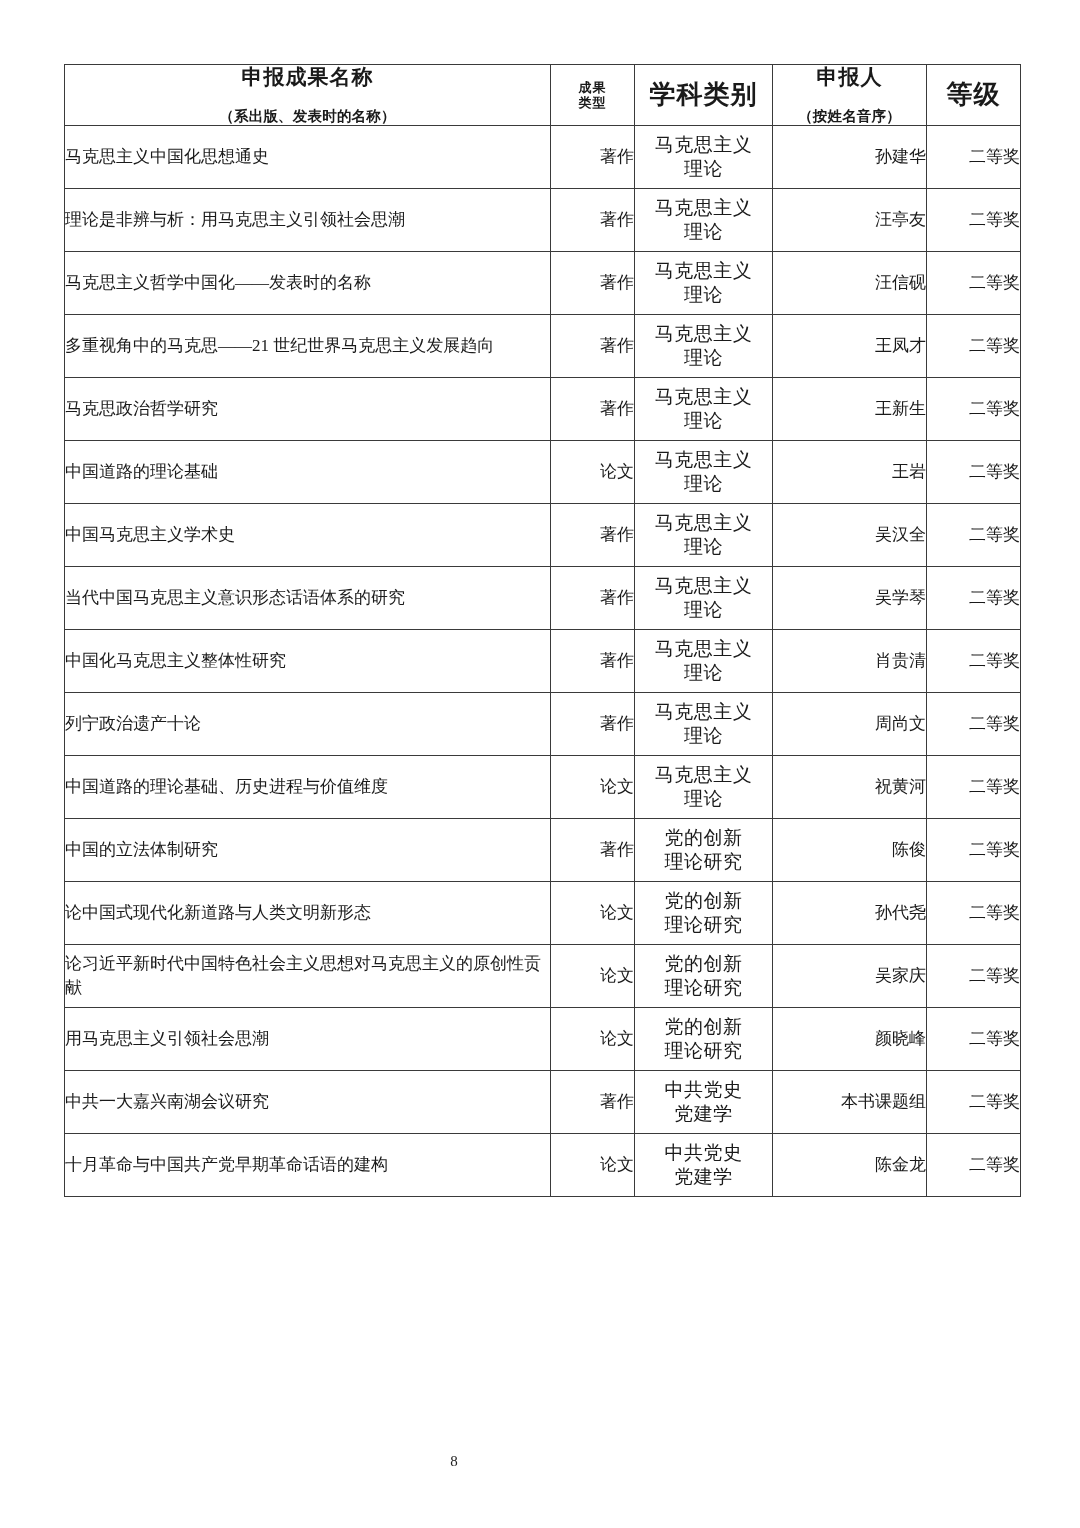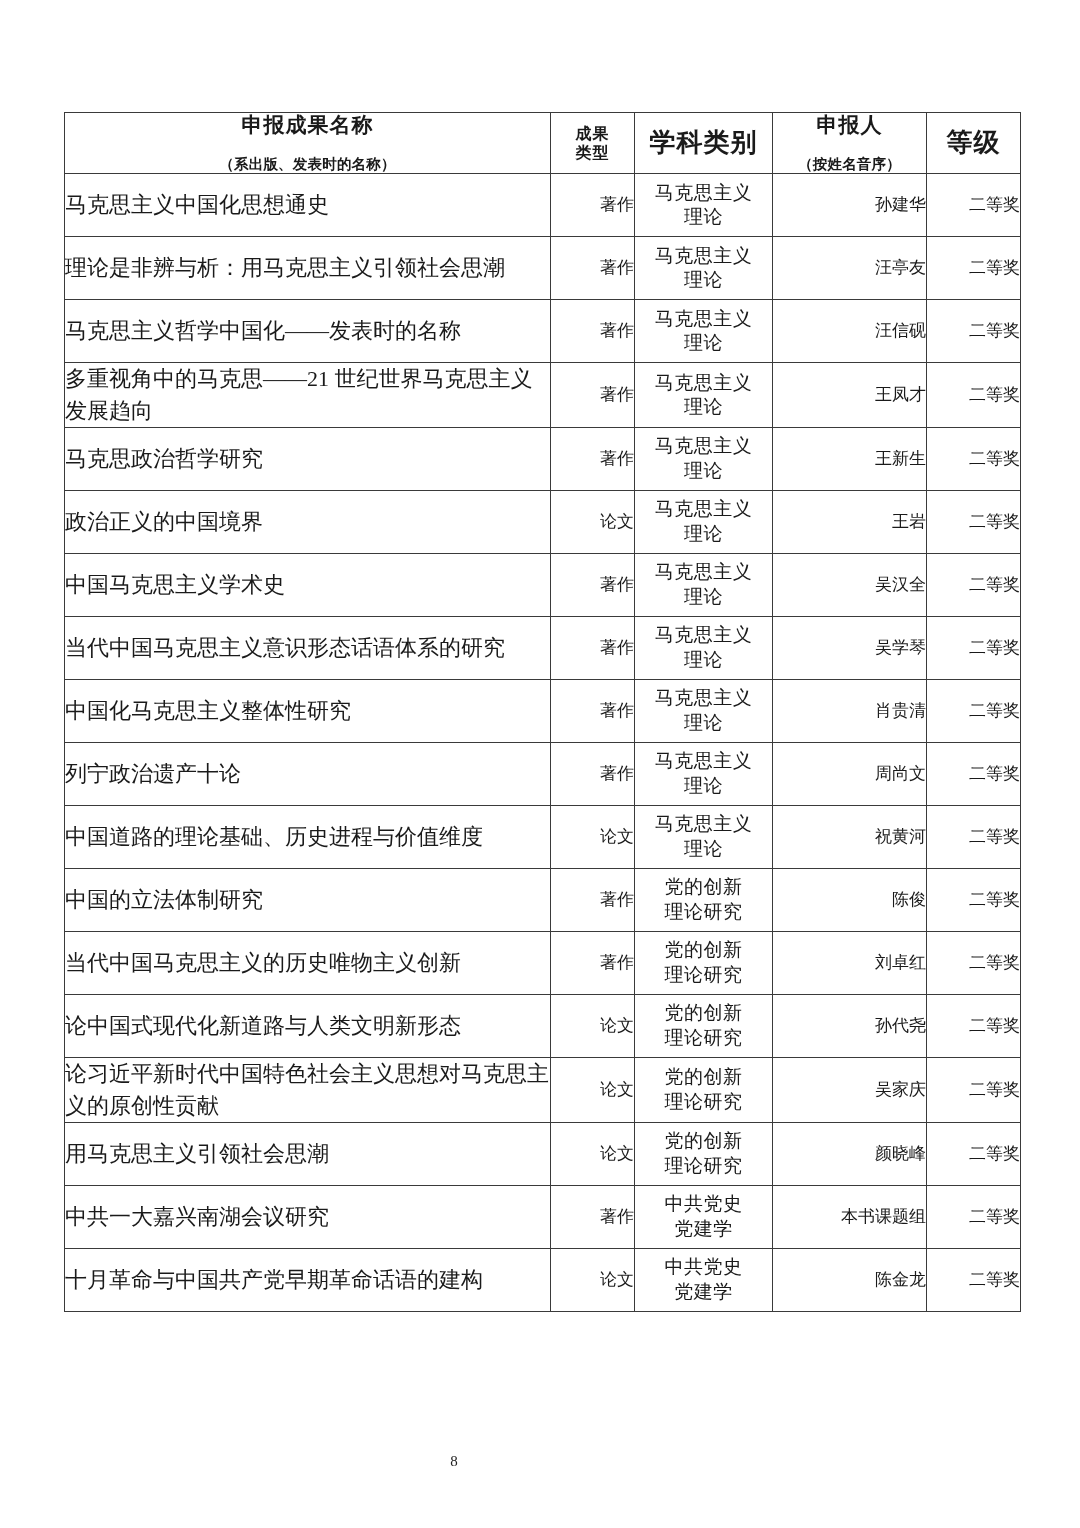--- a/index.html
+++ b/index.html
@@ -12,21 +12,21 @@
     height: 1528px;
     font-family: "Liberation Serif", "DejaVu Serif", serif;
     color: #1a1a1a;
     position: relative;
     overflow: hidden;
   }
   .page {
     box-sizing: border-box;
     width: 908px;
     height: 1528px;
-    padding: 112px 60px 0 64px;
+    padding: 64px 60px 0 64px;
     position: relative;
   }
   table.award-table {
     border-collapse: collapse;
     width: 956px;
     table-layout: fixed;
   }
   table.award-table td,
   table.award-table th {
     border: 1px solid #3a3a3a;
@@ -51,34 +51,34 @@
     font-size: 21px;
     letter-spacing: 1px;
   }
   .hd-sub {
     font-size: 14.5px;
     letter-spacing: 0.2px;
     margin-top: 17px;
     font-weight: bold;
   }
   .hd-type {
-    font-size: 16px;
+    font-size: 13px;
     line-height: 1.2;
     letter-spacing: 1px;
     text-align: center;
   }
   .hd-one {
     font-size: 26px;
     letter-spacing: 1px;
   }
   tbody td {
     height: 62px;
   }
   .cell-name {
-    font-size: 22px;
+    font-size: 17px;
     padding: 6px 10px 6px 14px;
     line-height: 1.45;
     text-align: left;
   }
   .cell-center {
     font-size: 17px;
     text-align: right;
     line-height: 1.32;
   }
   .cell-disc {
@@ -181,21 +181,21 @@
           <td class="cell-name">马克思政治哲学研究</td>
           <td class="cell-center">著作</td>
           <td class="cell-disc">
             <span class="l">马克思主义</span>
             <span class="l">理论</span>
           </td>
           <td class="cell-center">王新生</td>
           <td class="cell-center">二等奖</td>
         </tr>
         <tr>
-          <td class="cell-name">政治正义的中国境界</td>
+          <td class="cell-name">中国道路的理论基础</td>
           <td class="cell-center">论文</td>
           <td class="cell-disc">
             <span class="l">马克思主义</span>
             <span class="l">理论</span>
           </td>
           <td class="cell-center">王岩</td>
           <td class="cell-center">二等奖</td>
         </tr>
         <tr>
           <td class="cell-name">中国马克思主义学术史</td>
@@ -251,56 +251,46 @@
           <td class="cell-name">中国的立法体制研究</td>
           <td class="cell-center">著作</td>
           <td class="cell-disc">
             <span class="l">党的创新</span>
             <span class="l">理论研究</span>
           </td>
           <td class="cell-center">陈俊</td>
           <td class="cell-center">二等奖</td>
         </tr>
         <tr>
-          <td class="cell-name">当代中国马克思主义的历史唯物主义创新</td>
-          <td class="cell-center">著作</td>
+          <td class="cell-name">论中国式现代化新道路与人类文明新形态</td>
+          <td class="cell-center">论文</td>
           <td class="cell-disc">
             <span class="l">党的创新</span>
             <span class="l">理论研究</span>
           </td>
-          <td class="cell-center">刘卓红</td>
-          <td class="cell-center">二等奖</td>
-        </tr>
-        <tr>
-          <td class="cell-name">论中国式现代化新道路与人类文明新形态</td>
+          <td class="cell-center">孙代尧</td>
+          <td class="cell-center">二等奖</td>
+        </tr>
+        <tr>
+          <td class="cell-name">论习近平新时代中国特色社会主义思想对马克思主义的原创性贡献</td>
           <td class="cell-center">论文</td>
           <td class="cell-disc">
             <span class="l">党的创新</span>
             <span class="l">理论研究</span>
           </td>
-          <td class="cell-center">孙代尧</td>
-          <td class="cell-center">二等奖</td>
-        </tr>
-        <tr>
-          <td class="cell-name">论习近平新时代中国特色社会主义思想对马克思主义的原创性贡献</td>
+          <td class="cell-center">吴家庆</td>
+          <td class="cell-center">二等奖</td>
+        </tr>
+        <tr>
+          <td class="cell-name">用马克思主义引领社会思潮</td>
           <td class="cell-center">论文</td>
           <td class="cell-disc">
             <span class="l">党的创新</span>
             <span class="l">理论研究</span>
           </td>
-          <td class="cell-center">吴家庆</td>
-          <td class="cell-center">二等奖</td>
-        </tr>
-        <tr>
-          <td class="cell-name">用马克思主义引领社会思潮</td>
-          <td class="cell-center">论文</td>
-          <td class="cell-disc">
-            <span class="l">党的创新</span>
-            <span class="l">理论研究</span>
-          </td>
           <td class="cell-center">颜晓峰</td>
           <td class="cell-center">二等奖</td>
         </tr>
         <tr>
           <td class="cell-name">中共一大嘉兴南湖会议研究</td>
           <td class="cell-center">著作</td>
           <td class="cell-disc">
             <span class="l">中共党史</span>
             <span class="l">党建学</span>
           </td>

